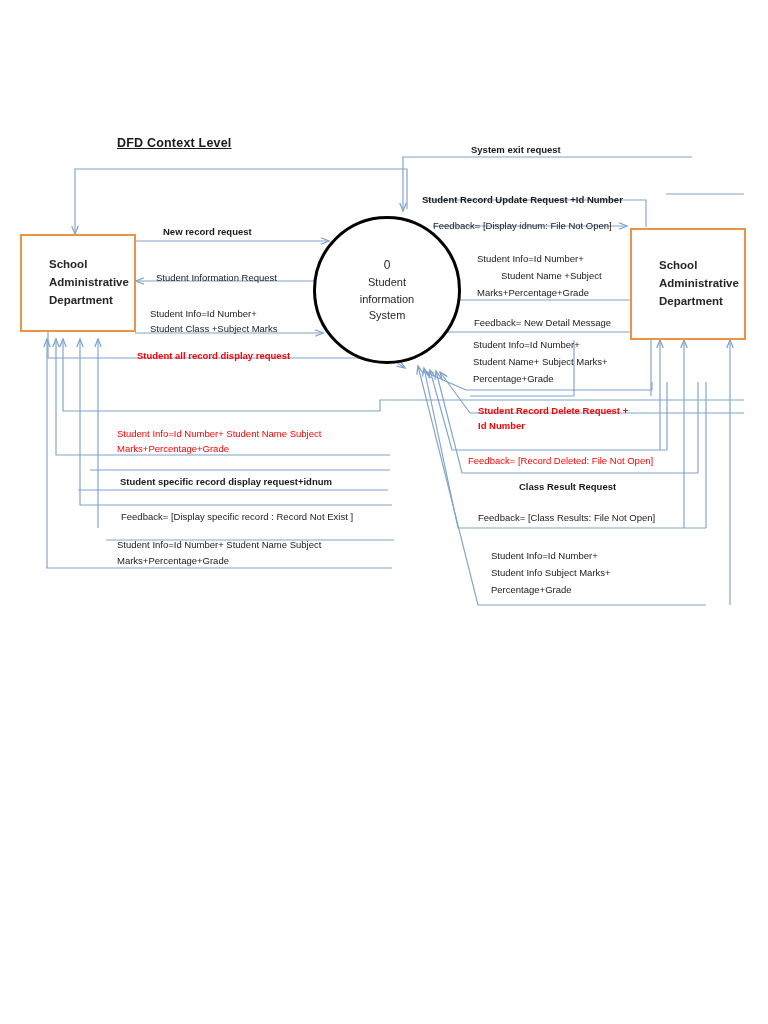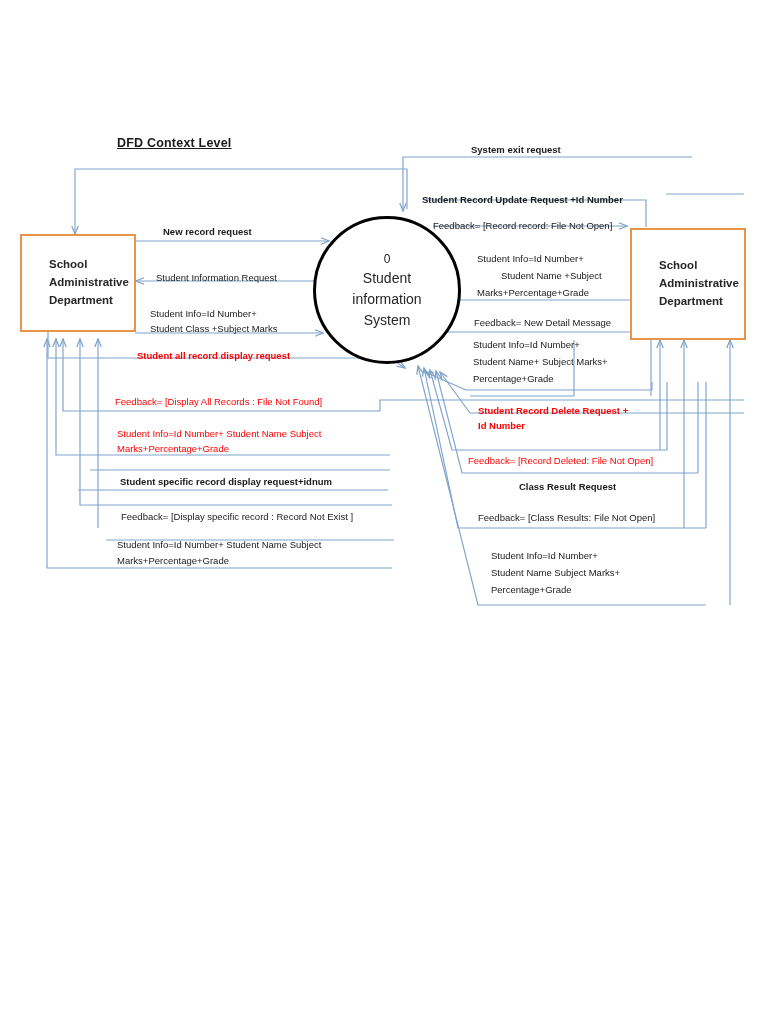--- a/index.html
+++ b/index.html
@@ -63,21 +63,21 @@
     align-items: center;
     justify-content: center;
     z-index: 7;
   }
   .process-num {
     font-size: 12px;
     color: #262626;
     line-height: 1.5;
   }
   .process-name {
-    font-size: 14px;
+    font-size: 11px;
     color: #262626;
     line-height: 1.5;
     text-align: right;
     white-space: nowrap;
   }
   .flow-label {
     position: absolute;
     font-size: 9.5px;
     line-height: 1.6;
     color: #1a1a1a;
@@ -187,32 +187,31 @@
     <div class="process-num">0</div>
     <div class="process-name">Student</div>
     <div class="process-name">information</div>
     <div class="process-name">System</div>
   </div>
 
   <div class="flow-label bold" style="left:471px; top:142px;">System exit request</div>
 
   <div class="flow-label bold" style="left:422px; top:192px;">Student Record Update Request +Id Number</div>
 
-  <div class="flow-label" style="left:433px; top:218px;">Feedback= [Record record: File Not Open]</div>
+  <div class="flow-label" style="left:433px; top:218px;">Feedback= [Display idnum: File Not Open]</div>
 
   <div class="flow-label bold" style="left:163px; top:224px;">New record request</div>
 
   <div class="flow-label" style="left:156px; top:270px;">Student Information Request</div>
 
   <div class="flow-label" style="left:150px; top:306px;">Student Info=Id Number+</div>
   <div class="flow-label" style="left:150px; top:321px;">Student Class +Subject Marks</div>
 
   <div class="flow-label redbold" style="left:137px; top:348px;">Student all record display request</div>
 
-  <div class="flow-label red" style="left:115px; top:394px;">Feedback= [Display All Records : File Not Found]</div>
 
   <div class="flow-label red" style="left:117px; top:426px;">Student Info=Id Number+ Student Name Subject</div>
   <div class="flow-label red" style="left:117px; top:441px;">Marks+Percentage+Grade</div>
 
   <div class="flow-label" style="left:121px; top:509px;">Feedback= [Display specific record : Record Not Exist ]</div>
 
   <div class="flow-label bold" style="left:120px; top:474px;">Student specific record display request+idnum</div>
 
   <div class="flow-label" style="left:117px; top:537px;">Student Info=Id Number+ Student Name Subject</div>
   <div class="flow-label" style="left:117px; top:553px;">Marks+Percentage+Grade</div>
@@ -230,16 +229,16 @@
   <div class="flow-label redbold" style="left:478px; top:403px;">Student Record Delete Request +</div>
   <div class="flow-label redbold" style="left:478px; top:418px;">Id Number</div>
 
   <div class="flow-label red" style="left:468px; top:453px;">Feedback= [Record Deleted: File Not Open]</div>
 
   <div class="flow-label bold" style="left:477px; top:479px;margin-left:42px;">Class Result Request</div>
 
   <div class="flow-label" style="left:478px; top:510px;">Feedback= [Class Results: File Not Open]</div>
 
   <div class="flow-label" style="left:491px; top:548px;">Student Info=Id Number+</div>
-  <div class="flow-label" style="left:491px; top:565px;">Student Name Subject Marks+</div>
+  <div class="flow-label" style="left:491px; top:565px;">Student Info Subject Marks+</div>
   <div class="flow-label" style="left:491px; top:582px;">Percentage+Grade</div>
 
 </div>
 
 </body></html>

